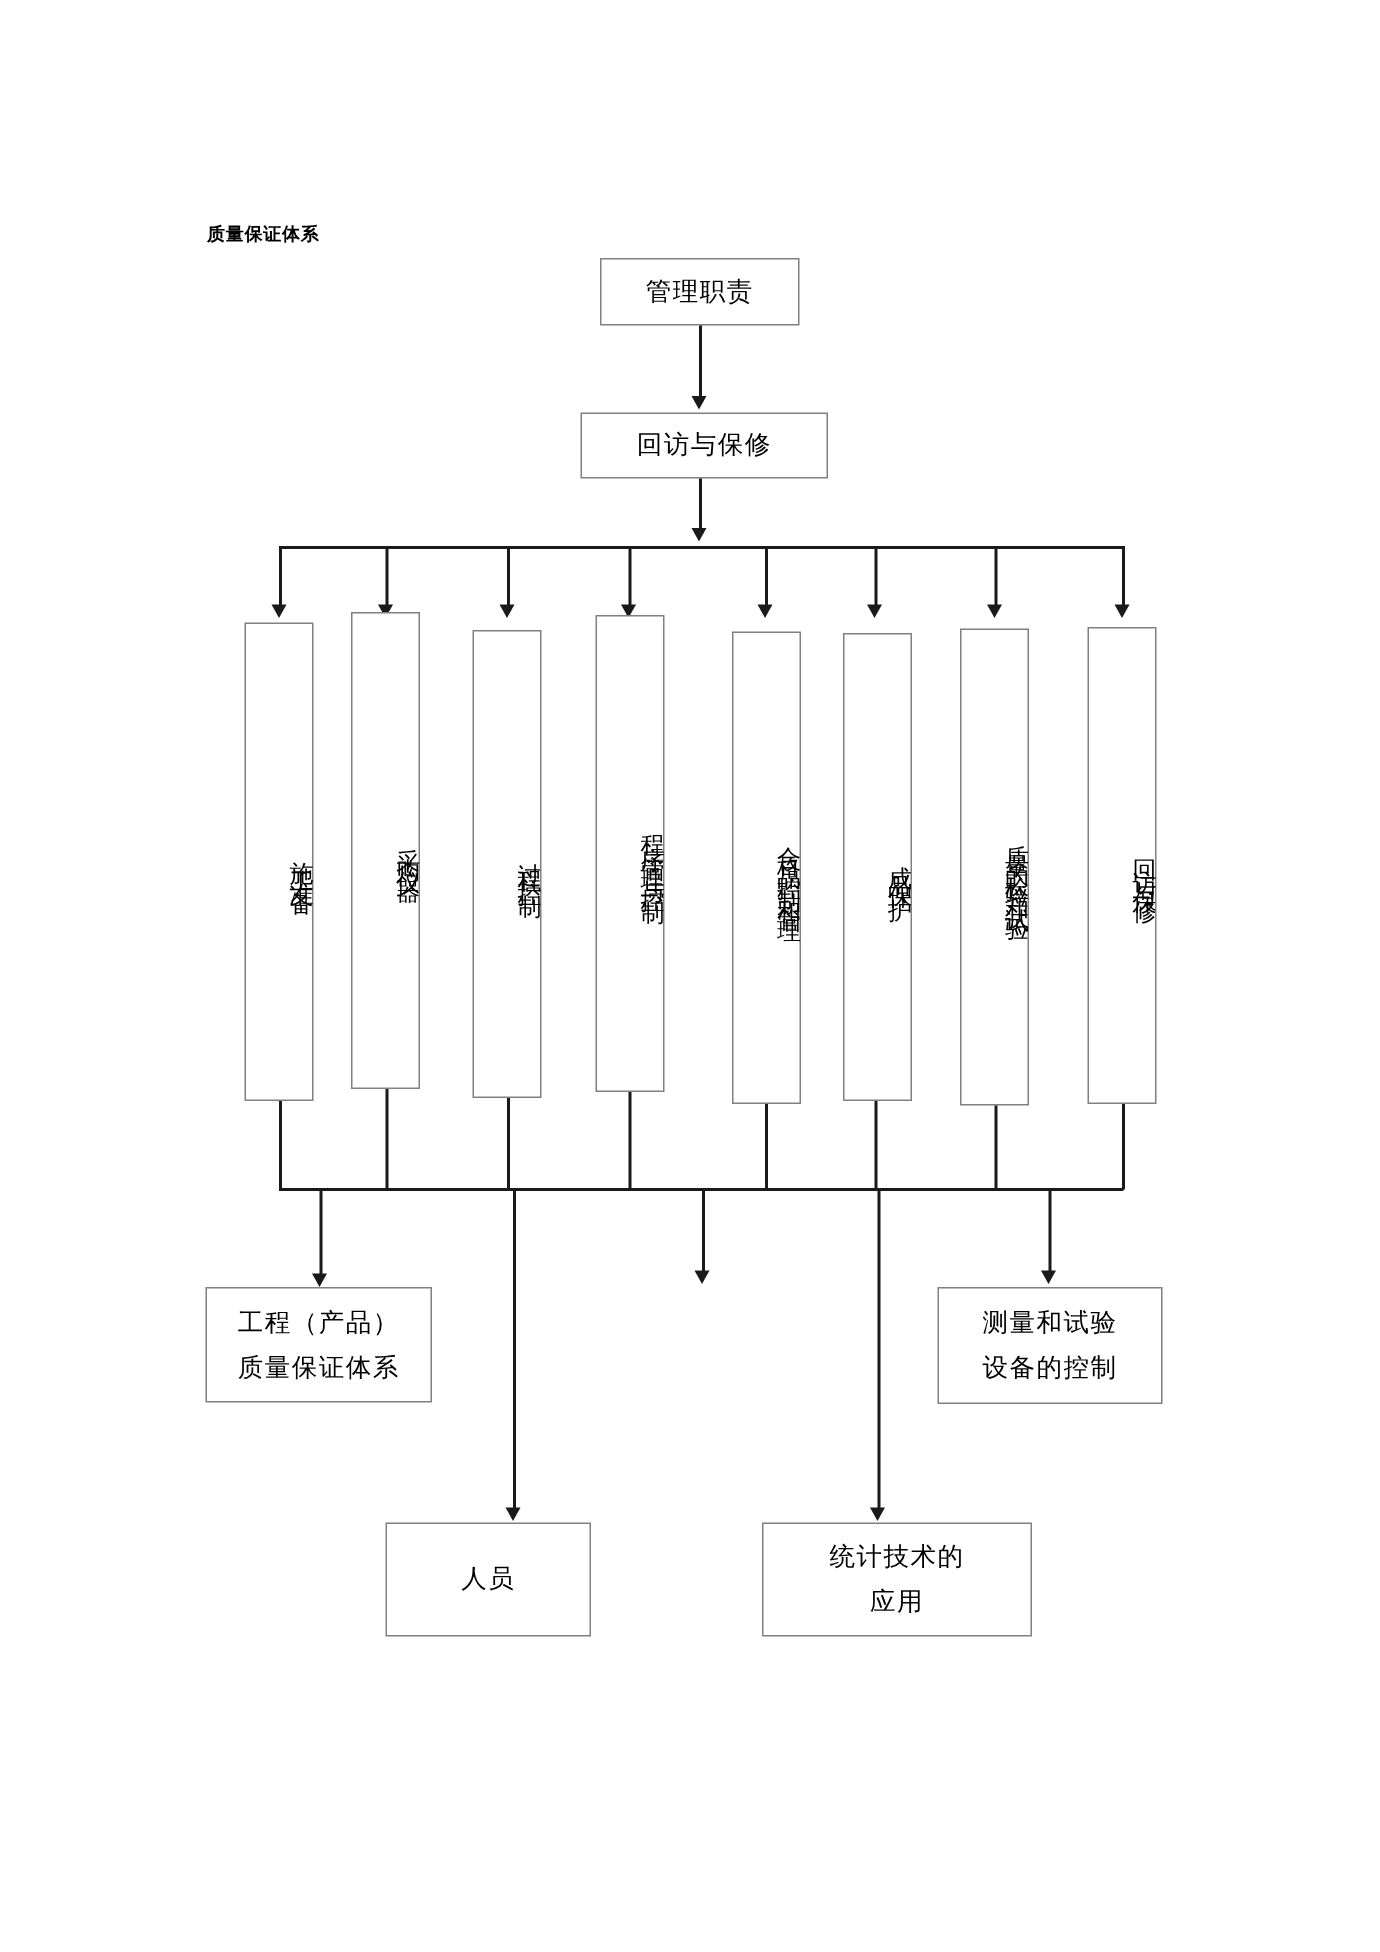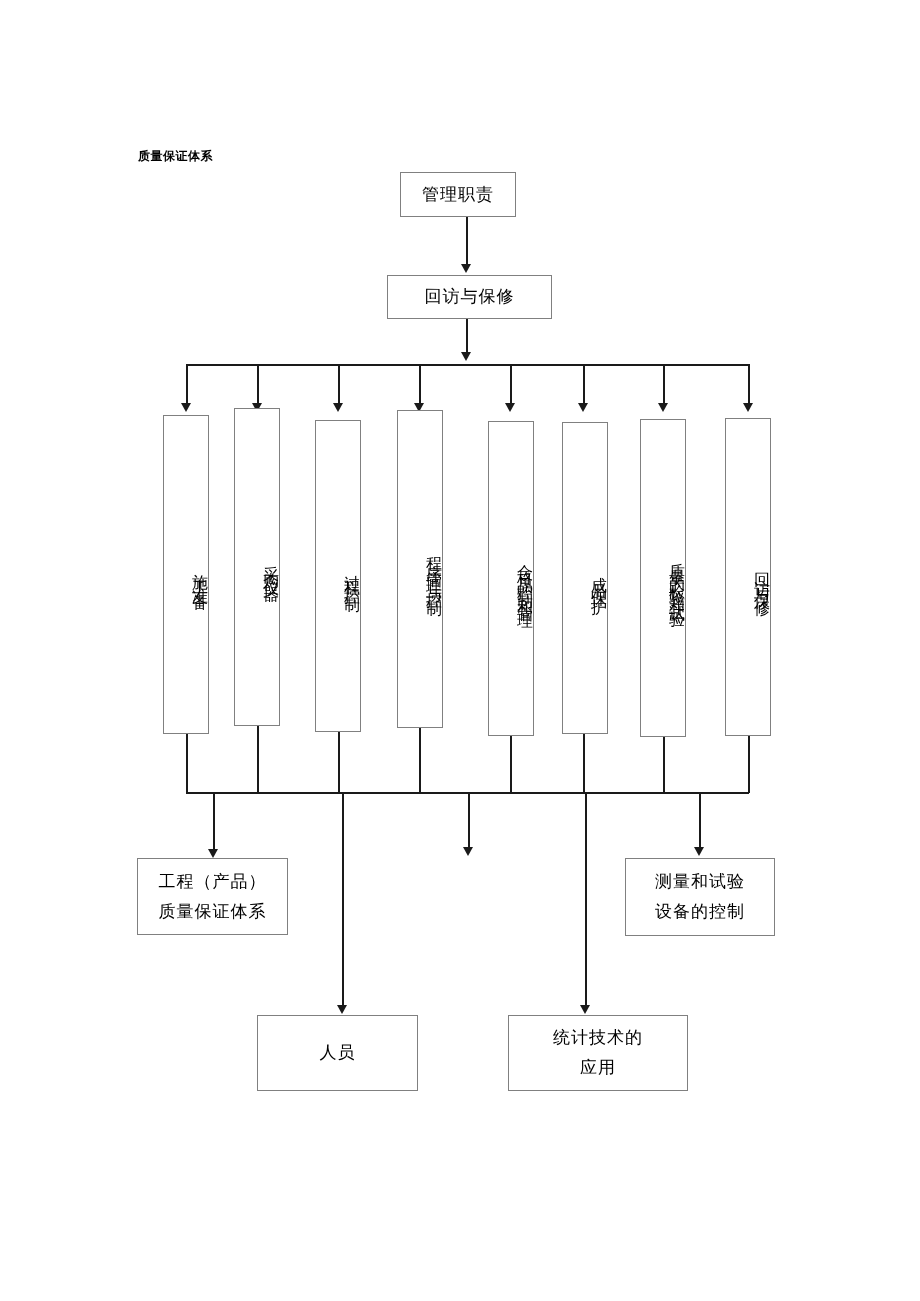--- a/index.html
+++ b/index.html
@@ -77,21 +77,21 @@
     border-top: 9px solid #1a1a1a;
   }
 </style>
 </head>
 <body>
 
 <div id="page">
 
   <div id="diagram-title">质量保证体系</div>
 
-  <div class="node horiz" style="left:400px; top:172px; width:116px; height:45px;">
+  <div class="node horiz" style="left:400px; top:172px; width:133px; height:45px;">
     <span class="label">管理职责</span>
   </div>
 
   <div class="edge v" style="left:466px; top:217px; height:48px;"></div>
   <div class="arrowhead" style="left:461px; top:264px;"></div>
 
   <div class="node horiz" style="left:387px; top:275px; width:165px; height:44px;">
     <span class="label">回访与保修</span>
   </div>
 
@@ -186,21 +186,21 @@
     <span class="label">工程（产品）</span>
     <span class="label">质量保证体系</span>
   </div>
 
 
   <div class="node horiz" style="left:625px; top:858px; width:150px; height:78px; flex-direction:column;">
     <span class="label">测量和试验</span>
     <span class="label">设备的控制</span>
   </div>
 
-  <div class="node horiz" style="left:257px; top:1015px; width:161px; height:76px; flex-direction:column;">
+  <div class="node horiz" style="left:257px; top:1015px; width:137px; height:76px; flex-direction:column;">
     <span class="label">人员</span>
   </div>
 
   <div class="node horiz" style="left:508px; top:1015px; width:180px; height:76px; flex-direction:column;">
     <span class="label">统计技术的</span>
     <span class="label">应用</span>
   </div>
 
 </div>
 

